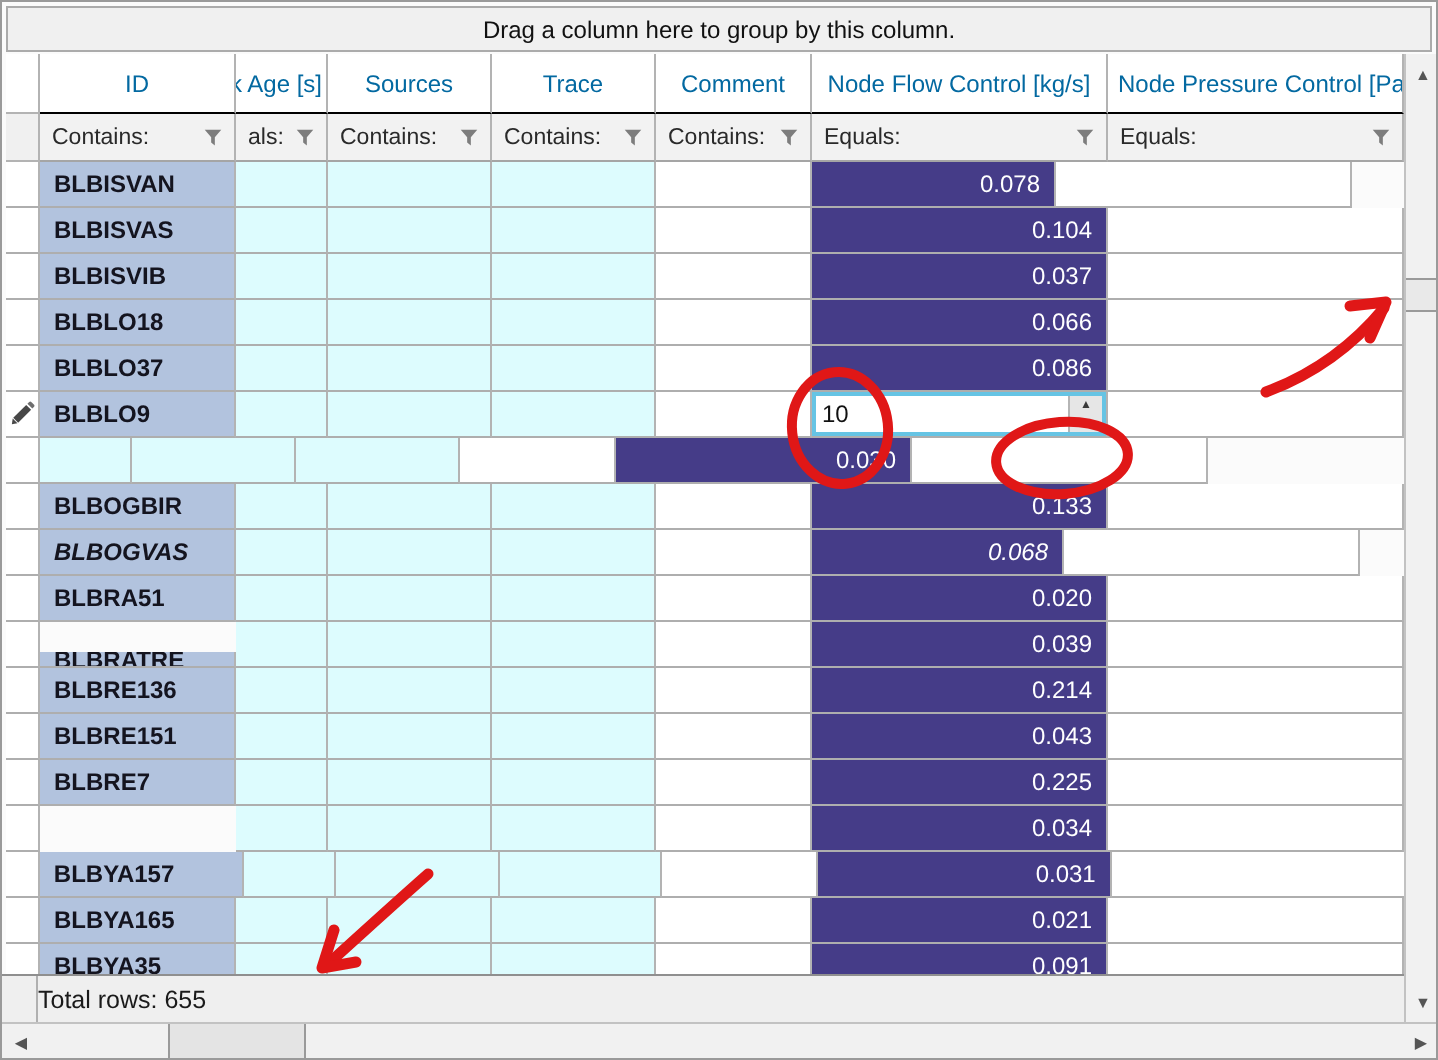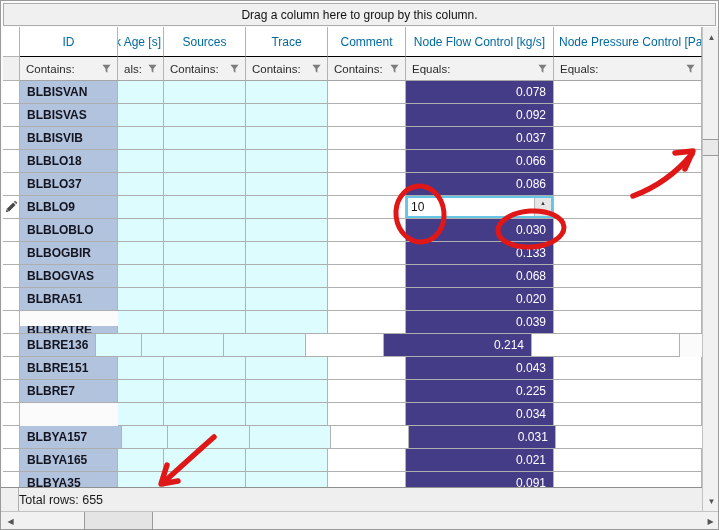--- a/index.html
+++ b/index.html
@@ -148,31 +148,31 @@
     </div>
 
   <div class="rows" id="rowsBox">
       <div class="row">
         <div class="cell d-cell ind-cell"></div>
         <div class="cell d-cell id-cell" style="width: 98px;">BLBISVAN</div>
         <div class="cell d-cell cyan-cell" style="width: 46px;"></div>
         <div class="cell d-cell cyan-cell" style="width: 82px;"></div>
         <div class="cell d-cell cyan-cell" style="width: 82px;"></div>
         <div class="cell d-cell white-cell" style="width: 78px;"></div>
-        <div class="cell d-cell flow-cell" style="width: 148px;">0.078</div>
+        <div class="cell d-cell flow-cell" style="width: 122px;">0.078</div>
         <div class="cell d-cell white-cell" style="width: 148px;"></div>
       </div>
       <div class="row">
         <div class="cell d-cell ind-cell"></div>
         <div class="cell d-cell id-cell" style="width: 98px;">BLBISVAS</div>
         <div class="cell d-cell cyan-cell" style="width: 46px;"></div>
         <div class="cell d-cell cyan-cell" style="width: 82px;"></div>
         <div class="cell d-cell cyan-cell" style="width: 82px;"></div>
         <div class="cell d-cell white-cell" style="width: 78px;"></div>
-        <div class="cell d-cell flow-cell" style="width: 148px;">0.092</div>
+        <div class="cell d-cell flow-cell" style="width: 148px;">0.104</div>
         <div class="cell d-cell white-cell" style="width: 148px;"></div>
       </div>
       <div class="row">
         <div class="cell d-cell ind-cell"></div>
         <div class="cell d-cell id-cell" style="width: 98px;">BLBISVIB</div>
         <div class="cell d-cell cyan-cell" style="width: 46px;"></div>
         <div class="cell d-cell cyan-cell" style="width: 82px;"></div>
         <div class="cell d-cell cyan-cell" style="width: 82px;"></div>
         <div class="cell d-cell white-cell" style="width: 78px;"></div>
         <div class="cell d-cell flow-cell" style="width: 148px;">0.037</div>
@@ -217,46 +217,45 @@
             <div class="spinner">
               <div class="spin-up">▲</div>
               <div class="spin-down">▼</div>
             </div>
           </div>
         </div>
         <div class="cell d-cell white-cell" style="width: 148px;"></div>
       </div>
       <div class="row">
         <div class="cell d-cell ind-cell"></div>
-        <div class="cell d-cell id-cell" style="width: 98px;">BLBLOBLO</div>
         <div class="cell d-cell cyan-cell" style="width: 46px;"></div>
         <div class="cell d-cell cyan-cell" style="width: 82px;"></div>
         <div class="cell d-cell cyan-cell" style="width: 82px;"></div>
         <div class="cell d-cell white-cell" style="width: 78px;"></div>
         <div class="cell d-cell flow-cell" style="width: 148px;">0.030</div>
         <div class="cell d-cell white-cell" style="width: 148px;"></div>
       </div>
       <div class="row">
         <div class="cell d-cell ind-cell"></div>
         <div class="cell d-cell id-cell" style="width: 98px;">BLBOGBIR</div>
         <div class="cell d-cell cyan-cell" style="width: 46px;"></div>
         <div class="cell d-cell cyan-cell" style="width: 82px;"></div>
         <div class="cell d-cell cyan-cell" style="width: 82px;"></div>
         <div class="cell d-cell white-cell" style="width: 78px;"></div>
         <div class="cell d-cell flow-cell" style="width: 148px;">0.133</div>
         <div class="cell d-cell white-cell" style="width: 148px;"></div>
       </div>
       <div class="row">
         <div class="cell d-cell ind-cell"></div>
-        <div class="cell d-cell id-cell" style="width: 98px;">BLBOGVAS</div>
-        <div class="cell d-cell cyan-cell" style="width: 46px;"></div>
-        <div class="cell d-cell cyan-cell" style="width: 82px;"></div>
-        <div class="cell d-cell cyan-cell" style="width: 82px;"></div>
-        <div class="cell d-cell white-cell" style="width: 78px;"></div>
-        <div class="cell d-cell flow-cell" style="width: 148px;">0.068</div>
+        <div class="cell d-cell id-cell" style="width: 98px; font-style: italic;">BLBOGVAS</div>
+        <div class="cell d-cell cyan-cell" style="width: 46px;"></div>
+        <div class="cell d-cell cyan-cell" style="width: 82px;"></div>
+        <div class="cell d-cell cyan-cell" style="width: 82px;"></div>
+        <div class="cell d-cell white-cell" style="width: 78px;"></div>
+        <div class="cell d-cell flow-cell" style="width: 126px; font-style: italic;">0.068</div>
         <div class="cell d-cell white-cell" style="width: 148px;"></div>
       </div>
       <div class="row">
         <div class="cell d-cell ind-cell"></div>
         <div class="cell d-cell id-cell" style="width: 98px;">BLBRA51</div>
         <div class="cell d-cell cyan-cell" style="width: 46px;"></div>
         <div class="cell d-cell cyan-cell" style="width: 82px;"></div>
         <div class="cell d-cell cyan-cell" style="width: 82px;"></div>
         <div class="cell d-cell white-cell" style="width: 78px;"></div>
         <div class="cell d-cell flow-cell" style="width: 148px;">0.020</div>
@@ -267,21 +266,21 @@
         <div class="cell d-cell id-cell" style="width: 98px; margin-top: 15px;">BLBRATRE</div>
         <div class="cell d-cell cyan-cell" style="width: 46px;"></div>
         <div class="cell d-cell cyan-cell" style="width: 82px;"></div>
         <div class="cell d-cell cyan-cell" style="width: 82px;"></div>
         <div class="cell d-cell white-cell" style="width: 78px;"></div>
         <div class="cell d-cell flow-cell" style="width: 148px;">0.039</div>
         <div class="cell d-cell white-cell" style="width: 148px;"></div>
       </div>
       <div class="row">
         <div class="cell d-cell ind-cell"></div>
-        <div class="cell d-cell id-cell" style="width: 76px;">BLBRE136</div>
+        <div class="cell d-cell id-cell" style="width: 98px;">BLBRE136</div>
         <div class="cell d-cell cyan-cell" style="width: 46px;"></div>
         <div class="cell d-cell cyan-cell" style="width: 82px;"></div>
         <div class="cell d-cell cyan-cell" style="width: 82px;"></div>
         <div class="cell d-cell white-cell" style="width: 78px;"></div>
         <div class="cell d-cell flow-cell" style="width: 148px;">0.214</div>
         <div class="cell d-cell white-cell" style="width: 148px;"></div>
       </div>
       <div class="row">
         <div class="cell d-cell ind-cell"></div>
         <div class="cell d-cell id-cell" style="width: 98px;">BLBRE151</div>

